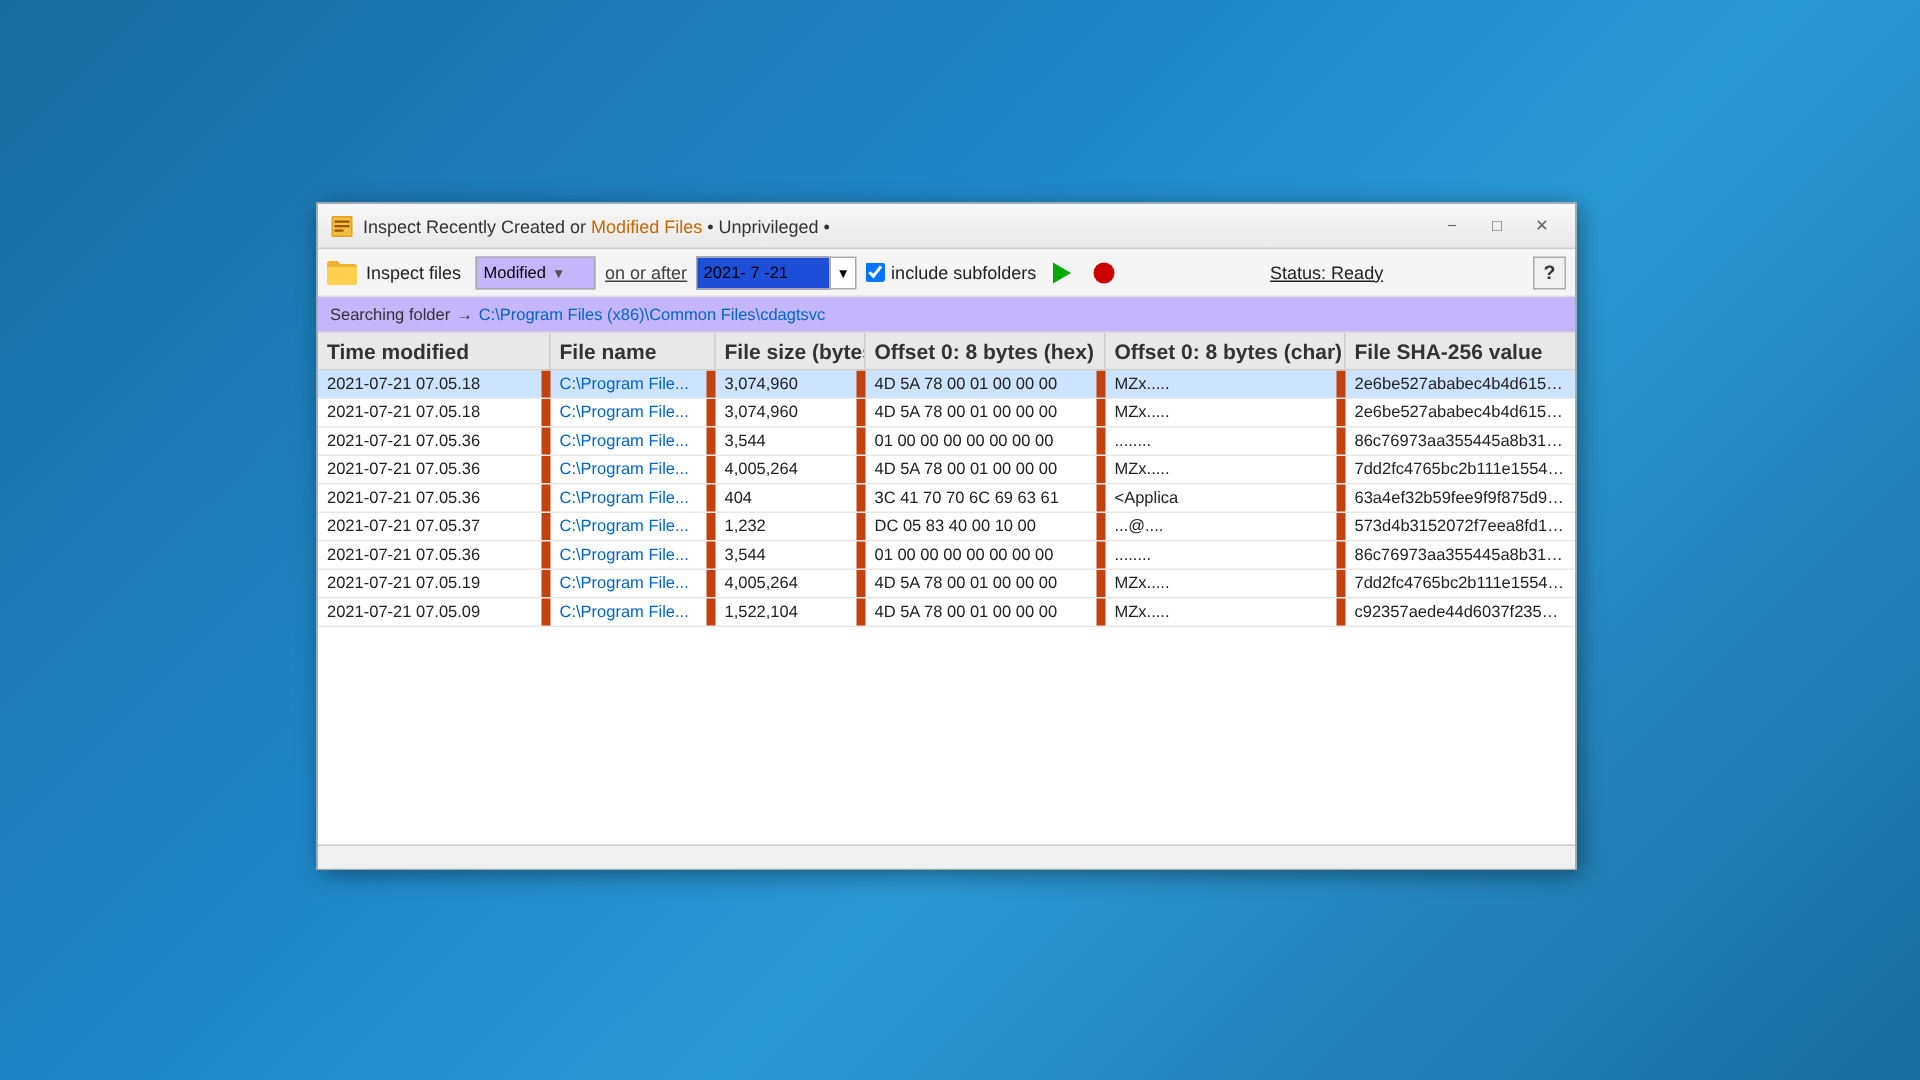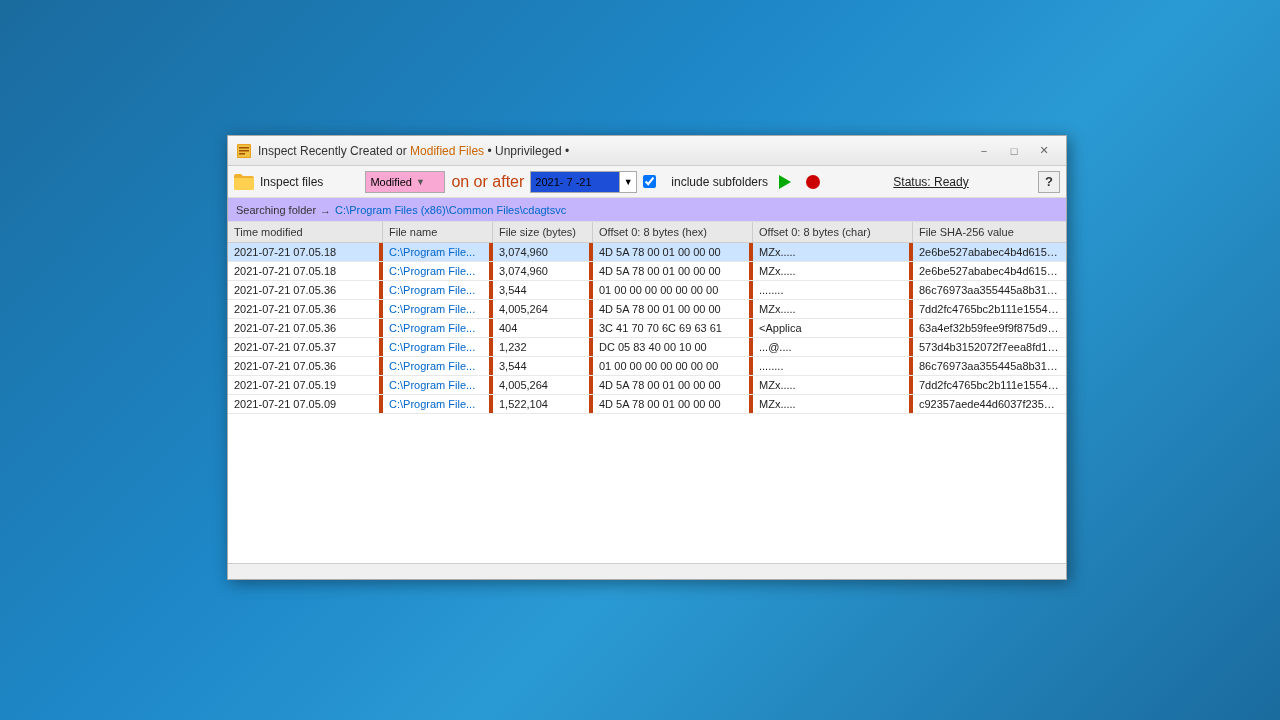--- a/index.html
+++ b/index.html
@@ -18,21 +18,21 @@
     .desktop {
       width: 100%;
       height: 100%;
       position: relative;
     }
 
     
     .app-window {
       position: absolute;
       top: 135px;
-      left: 227px;
+      left: 211px;
       width: 840px;
       height: 445px;
       background: #f0f0f0;
       border: 1px solid #aaa;
       box-shadow: 3px 3px 15px rgba(0,0,0,0.4);
       display: flex;
       flex-direction: column;
     }
 
     
@@ -115,38 +115,38 @@
     .toolbar-label {
       font-size: 12px;
       color: #222;
       margin-right: 4px;
     }
 
     .toolbar-dropdown-btn {
       display: flex;
       align-items: center;
       border: 1px solid #aaa;
-      background: #f9a8d4;
+      background: #c4b5fd;
       height: 22px;
       padding: 0 4px;
       font-size: 11px;
       cursor: pointer;
       min-width: 80px;
-      margin-left: 32px;
     }
 
     .toolbar-dropdown-arrow {
       margin-left: 4px;
       font-size: 9px;
       color: #555;
     }
 
     .on-or-after-label {
-      font-size: 16px;
-      color: #c2410c;
+      font-size: 12px;
+      color: #404040;
+      text-decoration: underline;
     }
 
     .date-input {
       border: 1px solid #aaa;
       background: #1d4ed8;
       height: 22px;
       padding: 0 4px;
       font-size: 11px;
       width: 90px;
       display: flex;
@@ -162,21 +162,21 @@
       align-items: center;
       justify-content: center;
       cursor: pointer;
       margin-left: -1px;
       font-size: 9px;
     }
 
     .checkbox-wrapper {
       display: flex;
       align-items: center;
-      gap: 15px;
+      gap: 4px;
       cursor: pointer;
     }
 
     .checkbox-wrapper input[type="checkbox"] {
       width: 13px;
       height: 13px;
       cursor: pointer;
     }
 
     .checkbox-label {
@@ -263,22 +263,22 @@
     .table-header {
       display: grid;
       grid-template-columns: 155px 110px 100px 160px 160px auto;
       background: #e8e8e8;
       border-bottom: 1px solid #ccc;
       flex-shrink: 0;
     }
 
     .th {
       padding: 4px 6px;
-      font-size: 11px;
-      font-weight: normal;
+      font-size: 14px;
+      font-weight: bold;
       color: #333;
       border-right: 1px solid #ccc;
       cursor: pointer;
       user-select: none;
       white-space: nowrap;
       overflow: hidden;
     }
 
     .th:last-child {
       border-right: none;
@@ -297,21 +297,21 @@
     }
 
     .table-row.selected {
       background: #cce4ff;
     }
 
     .td {
       padding: 3px 6px;
       font-size: 11px;
       color: #222;
-      border-right: 4px solid #c2410c;
+      border-right: 6px solid #c2410c;
       white-space: nowrap;
       overflow: hidden;
       text-overflow: ellipsis;
     }
 
     .td:last-child {
       border-right: none;
     }
 
     .td.path {

